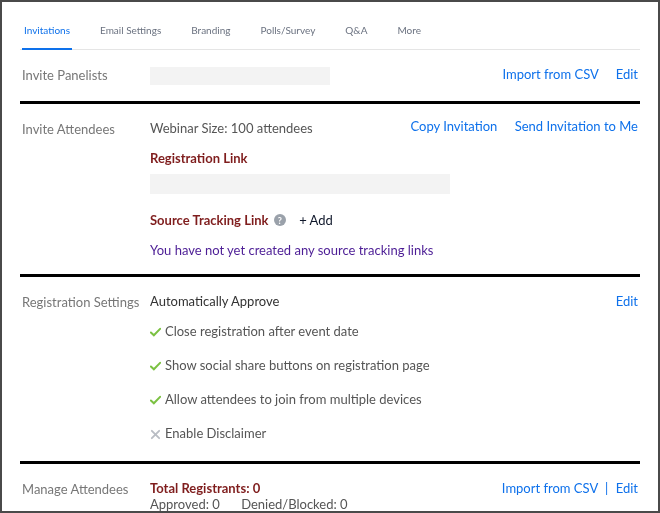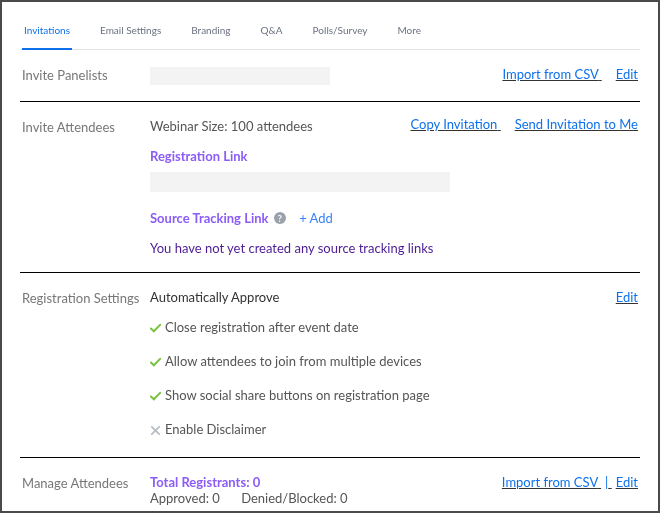--- a/index.html
+++ b/index.html
@@ -25,68 +25,67 @@
     cursor: pointer;
     border-bottom: 2px solid transparent;
     margin-bottom: -1px;
   }
   .tab.active {
     color: #0e71eb;
     border-bottom: 2px solid #0e71eb;
   }
   .section {
     display: flex;
-    border-bottom: 1px solid #000000;
+    border-bottom: 3px solid #000000;
     padding: 16px 2px;
   }
   .section:last-of-type { border-bottom: none; }
   .sec-label {
     width: 128px;
     flex-shrink: 0;
     color: #777;
     font-size: 13px;
     line-height: 1.4;
   }
   .sec-body { flex: 1; }
   .sec-actions {
     flex-shrink: 0;
     text-align: center;
     white-space: nowrap;
-    text-decoration: underline;
   }
   .link {
     color: #0e71eb;
     font-size: 13px;
     cursor: pointer;
     margin-left: 14px;
   }
   .sep { color: #0e71eb; margin-left: 4px; }
   .placeholder {
     background: #f3f3f3;
     height: 18px;
     display: inline-block;
     vertical-align: middle;
   }
   .ph1 { width: 180px; }
   .ph2 { width: 300px; height: 20px; margin-top: 4px; }
   .body-line { margin-bottom: 14px; color: #555; }
   .body-line.no-mb { margin-bottom: 4px; }
-  .strong { font-weight: 700; color: #8b5cf6; }
+  .strong { font-weight: 700; color: #7f1d1d; }
   .muted { color: #4c1d95; }
   .opt-list { margin-top: 14px; }
   .opt {
     display: flex;
     align-items: center;
     gap: 4px;
     margin-bottom: 18px;
     color: #555;
   }
   .icon { width: 11px; height: 11px; display: inline-block; }
   .add-link {
-    color: #3b82f6;
+    color: #0f172a;
     font-size: 13px;
     margin-left: 10px;
     cursor: pointer;
   }
   .info-icon {
     display: inline-flex;
     width: 12px; height: 12px;
     border-radius: 50%;
     background: #9aa1aa;
     color: #fff;
@@ -101,22 +100,22 @@
 </style>
 </head>
 <body>
 
 <div class="inner">
 
   <div class="tabs">
     <div class="tab active">Invitations</div>
     <div class="tab">Email Settings</div>
     <div class="tab">Branding</div>
+    <div class="tab">Polls/Survey</div>
     <div class="tab">Q&amp;A</div>
-    <div class="tab">Polls/Survey</div>
     <div class="tab">More</div>
   </div>
 
   <div class="section">
     <div class="sec-label">Invite Panelists</div>
     <div class="sec-body">
       <span class="placeholder ph1"></span>
     </div>
     <div class="sec-actions">
       <span class="link">Import from CSV</span>
@@ -158,29 +157,29 @@
               </svg>
           </span>
           <span>Close registration after event date</span>
         </div>
         <div class="opt">
           <span class="icon">
             <svg viewBox="0 0 12 12">
                 <path d="M1 6 L4.2 9 L11 2" stroke="#7bc142" stroke-width="2.2" fill="none" stroke-linecap="round"></path>
               </svg>
           </span>
+          <span>Show social share buttons on registration page</span>
+        </div>
+        <div class="opt">
+          <span class="icon">
+            <svg viewBox="0 0 12 12">
+                <path d="M1 6 L4.2 9 L11 2" stroke="#7bc142" stroke-width="2.2" fill="none" stroke-linecap="round"></path>
+              </svg>
+          </span>
           <span>Allow attendees to join from multiple devices</span>
-        </div>
-        <div class="opt">
-          <span class="icon">
-            <svg viewBox="0 0 12 12">
-                <path d="M1 6 L4.2 9 L11 2" stroke="#7bc142" stroke-width="2.2" fill="none" stroke-linecap="round"></path>
-              </svg>
-          </span>
-          <span>Show social share buttons on registration page</span>
         </div>
         <div class="opt" style="margin-bottom:4px;">
           <span class="icon">
             <svg viewBox="0 0 12 12">
                 <path d="M2 2 L10 10 M10 2 L2 10" stroke="#b9bdc4" stroke-width="2" stroke-linecap="round"></path>
               </svg>
           </span>
           <span>Enable Disclaimer</span>
         </div>
       </div>

